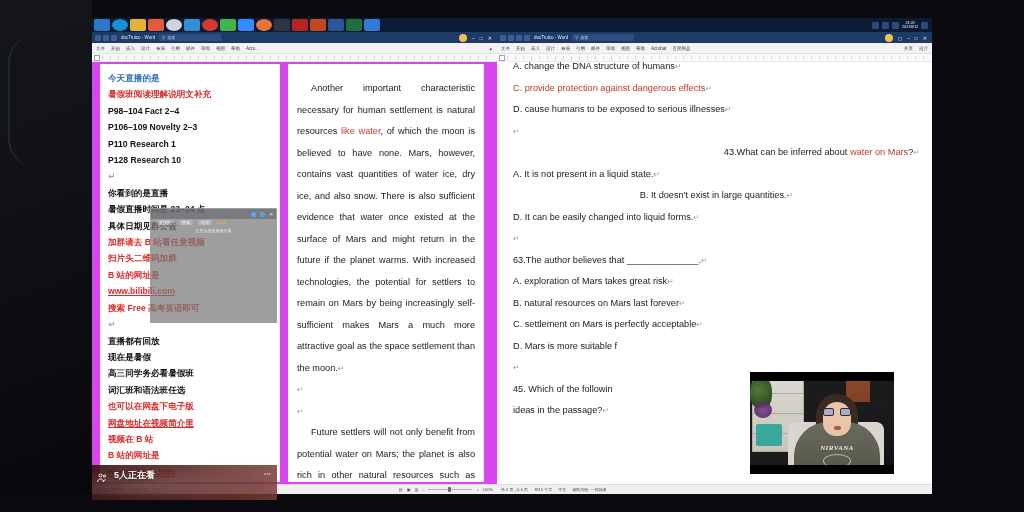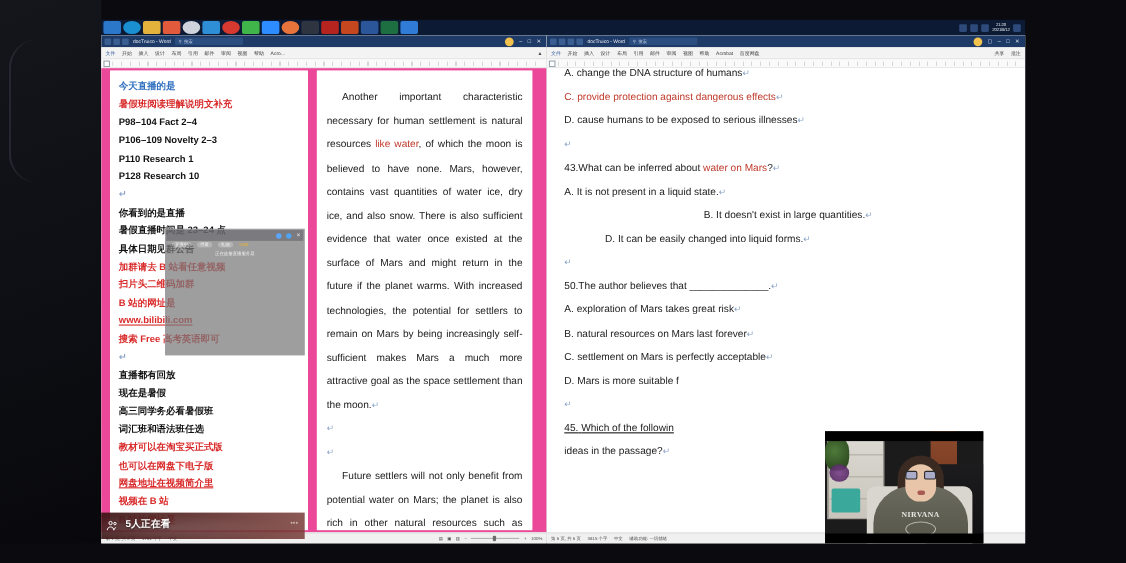--- a/index.html
+++ b/index.html
@@ -50,21 +50,21 @@
 
   .w-ruler { height:8px; background:#fafafa; border-bottom:1px solid #e6e6e6;
              position:relative; overflow:hidden; }
   .w-ruler .rl-bar { position:absolute; left:10px; right:4px; top:2px; height:4px;
              background:repeating-linear-gradient(to right,#b9b9b9 0 1px,transparent 1px 8px);
              opacity:.55; }
   .w-ruler .rl-corner { position:absolute; left:2px; top:1px; width:6px; height:6px;
              border:1px solid #9aa3b0; background:#fff; }
 
   .w-page { position:absolute; background:#fff; }
-  .w-canvas { position:absolute; left:0; right:0; background:#ec4899; }
+  .w-canvas { position:absolute; left:0; right:0; background:#d946ef; }
 
   .w-status { position:absolute; left:0; right:0; bottom:0; height:10px;
               background:#f0f0f0; border-top:1px solid #dcdcdc; display:flex;
               align-items:center; gap:6px; padding:0 4px; font-size:4px;
               color:#4d4d4d; white-space:nowrap; }
   .w-status .st-right { margin-left:auto; display:flex; align-items:center; gap:4px; }
   .zoom-track { width:44px; height:1px; background:#b3b3b3; position:relative; }
   .zoom-knob { position:absolute; left:20px; top:-2px; width:3px; height:5px;
                background:#6b6b6b; border-radius:1px; }
 
@@ -130,21 +130,21 @@
      background:#e8c5a8; border-radius:14px 14px 13px 13px; }
   .p-glass { position:absolute; left:29px; bottom:58px; width:28px; height:8px; }
   .p-glass i { position:absolute; top:0; width:11px; height:8px; border:1px solid #2b2b2b;
      border-radius:2px; background:rgba(120,150,230,.55); }
   .p-glass i.l { left:0; } .p-glass i.r { right:0; }
   .p-mouth { position:absolute; left:40px; bottom:44px; width:7px; height:4px;
      background:#a85a52; border-radius:3px; }
   .cam-bar { position:absolute; left:0; right:0; height:9px; background:#000; }
 
   
-  .livebar { position:absolute; left:92px; bottom:22px; width:185px; height:24px;
+  .livebar { position:absolute; left:92px; bottom:12px; width:185px; height:35px;
     background:linear-gradient(90deg,rgba(60,20,20,.92),rgba(120,60,55,.85)); }
   .live-count { position:absolute; left:22px; top:4px; color:#fff; font-size:9px;
     font-weight:bold; white-space:nowrap; text-shadow:0 1px 2px rgba(0,0,0,.6); }
   .live-ppl { position:absolute; left:4px; top:5px; width:12px; height:12px; }
   .live-ppl svg { width:12px; height:12px; }
   .live-blur { position:absolute; left:0; top:0; right:0; bottom:0;
      background:radial-gradient(ellipse at 30% 60%,rgba(255,255,255,.12),transparent 60%); }
   .live-meta { position:absolute; right:6px; top:6px; display:flex; gap:6px;
      font-size:4px; color:rgba(255,255,255,.55); }
 
@@ -247,21 +247,20 @@
           <div class="cn-line cn-red">加群请去 B 站看任意视频</div>
           <div class="cn-line cn-red">扫片头二维码加群</div>
           <div class="cn-line cn-red">B 站的网址是</div>
           <div class="cn-line cn-red" style="text-decoration:underline;">www.bilibili.com</div>
           <div class="cn-line cn-red">搜索 Free 高考英语即可</div>
           <div class="cn-line pilcrow">↵</div>
           <div class="cn-line cn-black">直播都有回放</div>
           <div class="cn-line cn-black">现在是暑假</div>
           <div class="cn-line cn-black">高三同学务必看暑假班</div>
           <div class="cn-line cn-black">词汇班和语法班任选</div>
-          <div class="cn-line cn-red">教材可以在淘宝买正式版</div>
           <div class="cn-line cn-red">也可以在网盘下电子版</div>
           <div class="cn-line cn-red" style="text-decoration:underline;">网盘地址在视频简介里</div>
           <div class="cn-line cn-red">视频在 B 站</div>
           <div class="cn-line cn-red">B 站的网址是</div>
           <div class="cn-line cn-red" style="text-decoration:underline;">www.bilibili.com</div>
 
         </div>
       </div>
 
       <div class="w-page" style="left:196px; top:2px; width:196px; bottom:2px; overflow:hidden;">
@@ -346,38 +345,38 @@
             <span>A. change the DNA structure of humans</span><span class="pilcrow">↵</span>
           </p>
           <p style="position:relative;top:-10px;">
             <span class="hl-red">C. provide protection against dangerous effects</span><span class="pilcrow">↵</span>
           </p>
           <p style="position:relative;top:-10px;">
             <span>D. cause humans to be exposed to serious illnesses</span><span class="pilcrow">↵</span>
           </p>
           <p style="position:relative;top:-10px;"><span class="pilcrow">↵</span></p>
 
-          <p style="position:relative;top:-10px;">
+          <p style="position:relative;top:-10px;text-align:right;">
             <span>43.</span><span>What can be inferred about </span><span class="hl-red">water on Mars</span><span>?</span><span class="pilcrow">↵</span>
           </p>
           <p style="position:relative;top:-10px;"><span>A. It is not present in a liquid state.</span><span class="pilcrow">↵</span></p>
           <p style="position:relative;top:-10px;text-align:center;"><span>B. It doesn't exist in large quantities.</span><span class="pilcrow">↵</span></p>
-          <p style="position:relative;top:-10px;margin-left:37px;"><span>D. It can be easily changed into liquid forms.</span><span class="pilcrow">↵</span></p>
+          <p style="position:relative;top:-10px;"><span>D. It can be easily changed into liquid forms.</span><span class="pilcrow">↵</span></p>
           <p style="position:relative;top:-10px;"><span class="pilcrow">↵</span></p>
 
           <p style="position:relative;top:-10px;">
-            <span>50.</span><span>The author believes that ______________.</span><span class="pilcrow">↵</span>
+            <span>63.</span><span>The author believes that ______________.</span><span class="pilcrow">↵</span>
           </p>
           <p style="position:relative;top:-10px;"><span>A. exploration of Mars takes great risk</span><span class="pilcrow">↵</span></p>
           <p style="position:relative;top:-10px;"><span>B. natural resources on Mars last forever</span><span class="pilcrow">↵</span></p>
           <p style="position:relative;top:-10px;"><span>C. settlement on Mars is perfectly acceptable</span><span class="pilcrow">↵</span></p>
           <p style="position:relative;top:-10px;"><span>D. Mars is more suitable f</span></p>
           <p style="position:relative;top:-10px;"><span class="pilcrow">↵</span></p>
 
-          <p style="position:relative;top:-10px;text-decoration:underline;">
+          <p style="position:relative;top:-10px;">
             <span>45.</span>&nbsp;<span>Which of the followin</span>
           </p>
           <p style="position:relative;top:-10px;">
             <span>ideas in the passage?</span><span class="pilcrow">↵</span>
           </p>
         </div>
       </div>
     </div>
 
     <div class="w-status">
@@ -396,21 +395,21 @@
     </div>
     <div class="ov-row">
       <span class="ov-pill">直播中</span>
       <span class="ov-pill">弹幕</span>
       <span class="ov-pill">礼物</span>
       <span class="ov-num">1268</span>
     </div>
     <div class="ov-center">正在连接直播服务器</div>
   </div>
 
-  <div class="cam" style="left:750px; top:392px; width:144px; height:102px;">
+  <div class="cam" style="left:750px; top:372px; width:144px; height:102px;font-style:italic;">
     <div class="cam-room"></div>
     <div class="cam-shelf">
       <i style="top:18px"></i>
         <i style="top:38px"></i>
         <i style="top:58px"></i>
     </div>
     <div class="cam-plant"></div>
     <div class="cam-plant2"></div>
     <div class="cam-door"></div>
     <div class="cam-tv"></div>

